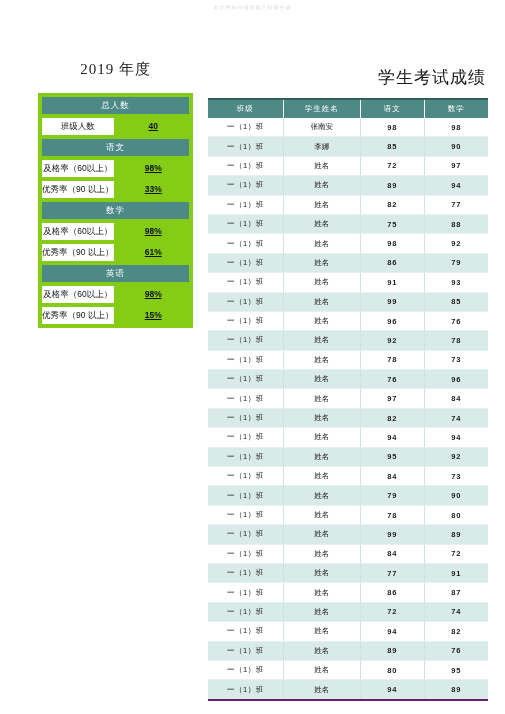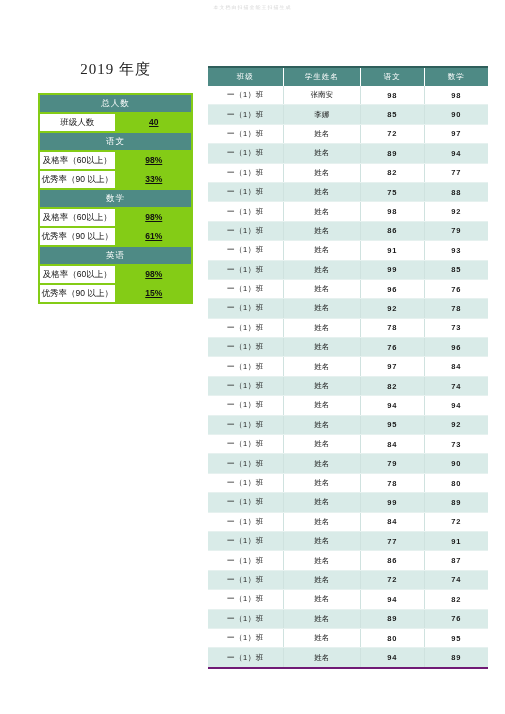--- a/index.html
+++ b/index.html
@@ -45,21 +45,21 @@
     margin-bottom: 14px;
     letter-spacing: 1px;
     white-space: nowrap;
   }
   table.summary {
     border-collapse: collapse;
     width: 155px;
     table-layout: fixed;
   }
   table.summary td {
-    border: 2px solid #84cc16;
+    border: 4px solid #84cc16;
     height: 17px;
     font-size: 8.5px;
     font-family: "Liberation Sans", sans-serif;
     padding: 0 3px;
     line-height: 17px;
   }
   td.sec-head {
     background: #4e8a85;
     color: #ffffff;
     text-align: center;
@@ -224,20 +224,21 @@
               <span>90 以上）</span>
             </div>
           </td>
           <td class="val" style="width: 52px;">15%</td>
         </tr>
       </tbody>
   </table>
 </div>
 
 <div class="scores-block">
+  <div class="scores-title">学生考试成绩</div>
   <table class="scores">
     <colgroup>
       <col class="col-cls">
         <col class="col-name">
         <col class="col-ch">
         <col class="col-ma">
     </colgroup>
     <thead>
       <tr>
           <th>班级</th>

